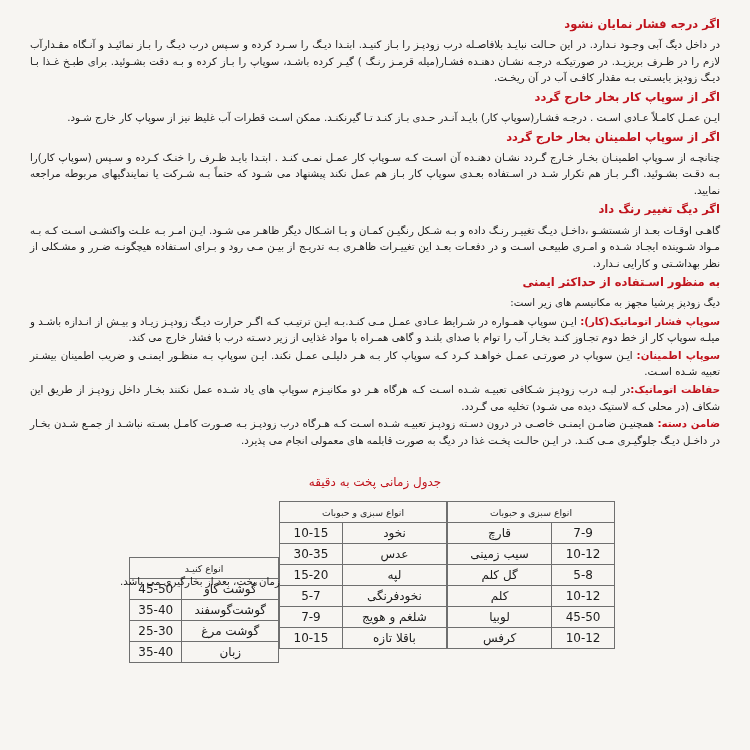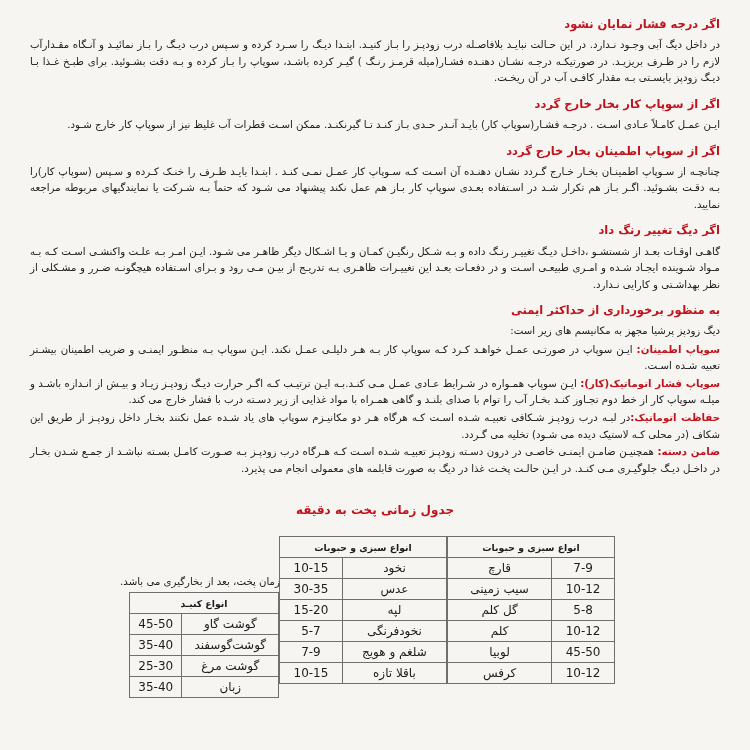--- a/index.html
+++ b/index.html
@@ -27,21 +27,21 @@
     text-align: right;
   }
   .sec-head {
     color: #c0131c;
     font-weight: bold;
     font-size: 11.5px;
     margin: 0 0 4px 0;
     line-height: 1.5;
   }
   .sec-head.sp {
-    margin-top: 9px;
+    margin-top: 2px;
   }
   p.body {
     margin: 0 0 2px 0;
     font-size: 10.2px;
     line-height: 1.62;
     text-align: justify;
     text-justify: inter-word;
     color: #1c1c1c;
   }
   .mech-list p {
@@ -50,24 +50,24 @@
     line-height: 1.62;
     text-align: justify;
     color: #1c1c1c;
   }
   .mech-list .lead {
     color: #c0131c;
     font-weight: bold;
   }
   .tbl-title {
     color: #c0131c;
-    font-weight: bold;
+    font-weight: normal;
     font-size: 12px;
     text-align: center;
-    margin: 26px 0 19px 0;
+    margin: 26px 0 12px 0;
   }
   .tables-row {
     display: flex;
     flex-direction: row;
     justify-content: flex-start;
     align-items: flex-start;
     gap: 0px;
     direction: rtl;
     margin-top: 4px;
     padding-right: 105px;
@@ -80,21 +80,21 @@
   table.zt td, table.zt th {
     border: 1px solid #6f6f6f;
     font-size: 12px;
     text-align: center;
     padding: 3px 4px;
     color: #1c1c1c;
     white-space: nowrap;
     height: 14px;
   }
   table.zt th {
-    font-weight: bold;
+    font-weight: normal;
     font-size: 9.3px;
   }
   .t-veg { width: 168px; }
   .t-veg td.name { width: 92px; }
   .t-veg td.time { width: 52px; }
   .t-meat { width: 150px; }
   .t-soup { width: 150px; }
   .note-wrap {
     position: absolute;
     right: 470px;
@@ -123,26 +123,26 @@
 
     <h2 class="sec-head sp">اگر از سوپاپ کار بخار خارج گردد</h2>
     <p class="body">ایـن عمـل کامـلاً عـادی اسـت . درجـه فشـار(سوپاپ کار) بایـد آنـدر حـدی بـاز کنـد تـا گیرنکنـد. ممکن اسـت قطرات آب غلیظ نیز از سوپاپ کار خارج شـود.</p>
 
     <h2 class="sec-head sp">اگر از سوپاپ اطمینان بخار خارج گردد</h2>
     <p class="body">چنانچـه از سـوپاپ اطمینـان بخـار خـارج گـردد نشـان دهنـده آن اسـت کـه سـوپاپ کار عمـل نمـی کنـد . ابتـدا بایـد ظـرف را خنـک کـرده و سـپس (سوپاپ کار)را بـه دقـت بشـوئید. اگـر بـاز هم تکرار شـد در اسـتفاده بعـدی سوپاپ کار بـاز هم عمل نکند پیشنهاد می شـود که حتماً بـه شـرکت یا نمایندگیهای مربوطه مراجعه نمایید.</p>
 
     <h2 class="sec-head sp">اگر دیگ تغییر رنگ داد</h2>
     <p class="body">گاهـی اوقـات بعـد از شستشـو ،داخـل دیـگ تغییـر رنـگ داده و بـه شـکل رنگیـن کمـان و یـا اشـکال دیگر ظاهـر می شـود. ایـن امـر بـه علـت واکنشـی اسـت کـه بـه مـواد شـوینده ایجـاد شـده و امـری طبیعـی اسـت و در دفعـات بعـد این تغییـرات ظاهـری بـه تدریـج از بیـن مـی رود و بـرای اسـتفاده هیچگونـه ضـرر و مشـکلی از نظر بهداشـتی و کارایی نـدارد.</p>
 
-    <h2 class="sec-head sp">به منظور برخورداری از حداکثر ایمنی</h2>
+    <h2 class="sec-head sp">به منظور اسـتفاده از حداکثر ایمنی</h2>
     <p class="body">دیگ زودپز پرشیا مجهز به مکانیسم های زیر است:</p>
 
     <div class="mech-list">
+      <p><span class="lead">سوپاپ فشار اتوماتیک(کار):</span><span> ایـن سوپاپ همـواره در شـرایط عـادی عمـل مـی کنـد.بـه ایـن ترتیـب کـه اگـر حرارت دیـگ زودپـز زیـاد و بیـش از انـدازه باشـد و میلـه سوپاپ کار از خط دوم تجـاوز کنـد بخـار آب را توام با صدای بلنـد و  گاهی همـراه با مواد غذایی از زیر دسـته درب با فشار خارج می کند.</span></p>
       <p><span class="lead">سوپاپ اطمینان:</span><span> ایـن سوپاپ در صورتـی عمـل خواهـد کـرد کـه سوپاپ کار بـه هـر دلیلـی عمـل نکند. ایـن سوپاپ بـه منظـور ایمنـی و ضریب اطمینان بیشـتر تعبیه شـده اسـت.</span></p>
-      <p><span class="lead">سوپاپ فشار اتوماتیک(کار):</span><span> ایـن سوپاپ همـواره در شـرایط عـادی عمـل مـی کنـد.بـه ایـن ترتیـب کـه اگـر حرارت دیـگ زودپـز زیـاد و بیـش از انـدازه باشـد و میلـه سوپاپ کار از خط دوم تجـاوز کنـد بخـار آب را توام با صدای بلنـد و  گاهی همـراه با مواد غذایی از زیر دسـته درب با فشار خارج می کند.</span></p>
       <p><span class="lead">حفاظت اتوماتیک:</span><span>در لبـه درب زودپـز شـکافی تعبیـه شـده اسـت کـه هرگاه هـر دو مکانیـزم سوپاپ های یاد شـده عمل نکنند بخـار داخل زودپـز از طریق این شکاف (در محلی کـه لاستیک دیده می شـود) تخلیه می گـردد.</span></p>
       <p><span class="lead">ضامن دسته:</span><span> همچنیـن ضامـن ایمنـی خاصـی در درون دسـته زودپـز تعبیـه شـده اسـت کـه هـرگاه درب زودپـز بـه صـورت کامـل بسـته نباشـد از جمـع شـدن بخـار در داخـل دیـگ جلوگیـری مـی کنـد. در ایـن حالـت پخـت غذا در دیگ به صورت قابلمه های معمولی انجام می پذیرد.</span></p>
     </div>
 
     <div class="tbl-title">جدول زمانی پخت به دقیقه</div>
 
     <div class="tables-row">
 
       <table class="zt t-veg">
         <tbody>

